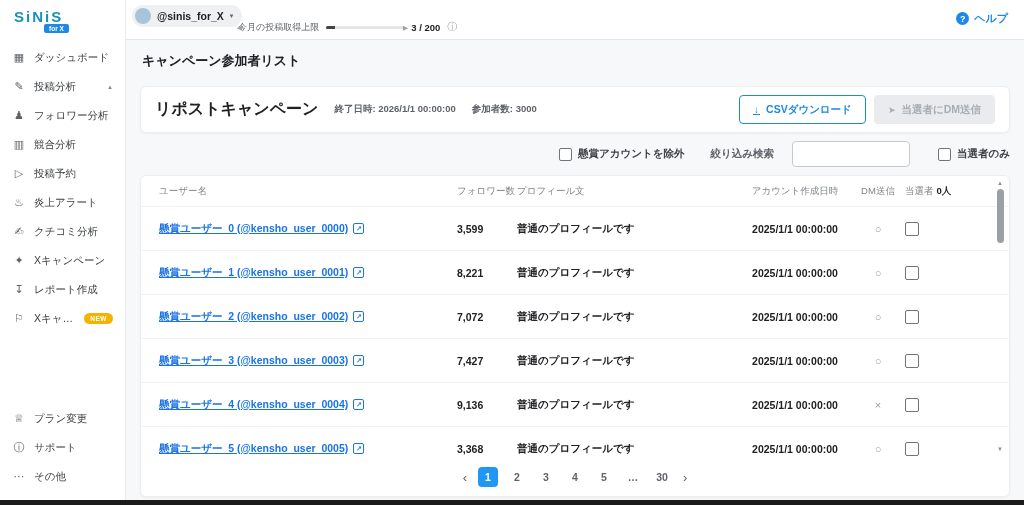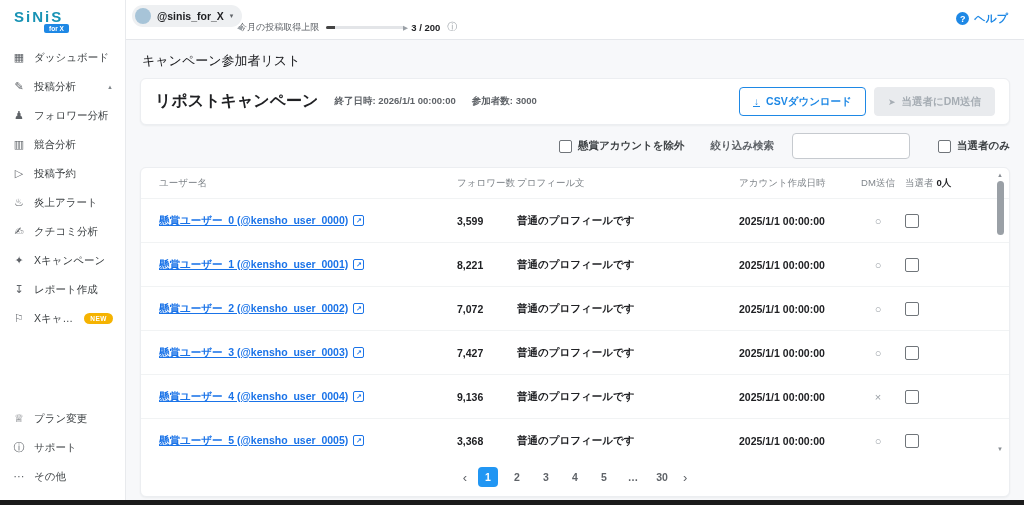--- a/index.html
+++ b/index.html
@@ -32,21 +32,21 @@
   .pfill{position:absolute;left:0;top:0;bottom:0;width:9px;background:#444}
   .limit-val{font-size:9.5px;font-weight:700;color:#202124}
   .info-ic{font-size:10px;color:#9aa0a6;cursor:pointer}
   .car-left{position:absolute;left:111px;top:24px;font-size:6.5px;color:#9aa0a6;cursor:pointer}
   .car-right{position:absolute;left:277px;top:24px;font-size:6.5px;color:#9aa0a6;cursor:pointer}
   .help{position:absolute;right:16px;top:11px;display:flex;align-items:center;gap:5px;color:#1e88e5;font-size:11px;font-weight:600;cursor:pointer}
   .help-ic{width:13px;height:13px;border-radius:50%;background:#1e88e5;color:#fff;font-size:9px;font-weight:700;display:flex;align-items:center;justify-content:center}
 
   
   .content{flex:1;min-height:0;background:#f7f8fa;padding:10px 14px 8px;display:flex;flex-direction:column}
-  .page-title{font-size:13px;font-weight:400;color:#202124;margin:2px 2px 8px}
+  .page-title{font-size:13px;font-weight:700;color:#202124;margin:2px 2px 16px}
   .card{background:#fff;border:1px solid #eceef1;border-radius:6px;box-shadow:0 1px 2px rgba(20,30,40,.05)}
   .campaign-card{flex:0 0 auto;display:flex;align-items:center;justify-content:space-between;padding:8px 14px}
   .camp-left{display:flex;align-items:center;gap:16px}
   .camp-name{font-size:16px;font-weight:700;color:#202124}
   .camp-meta{font-size:9.5px;font-weight:600;color:#5f6368}
   .camp-actions{display:flex;align-items:center;gap:8px}
   .btn{display:flex;align-items:center;gap:6px;height:29px;padding:0 13px;border-radius:4px;font-size:10.5px;font-weight:700;cursor:pointer;font-family:inherit}
   .btn-csv{background:#fff;border:1px solid #1e88e5;color:#1e88e5}
   .btn-dm{background:#e9ebee;border:1px solid #e9ebee;color:#a6adb4;cursor:default}
   .dl-ic{border-bottom:1.5px solid currentColor;line-height:9px;font-size:10px;padding:0 1px}
@@ -61,21 +61,21 @@
 
   
   .table-card{flex:1;min-height:0;display:flex;flex-direction:column;position:relative}
   .thead,.trow{display:flex;align-items:center;padding:0 34px 0 18px}
   .thead{height:30px;flex:0 0 30px;font-size:9.5px;color:#80868b}
   .tbody{flex:1;min-height:0;overflow:hidden}
   .trow{height:44px;border-top:1px solid #f1f3f4;font-size:10.5px;font-weight:700;color:#202124}
   .c-user{flex:0 0 298px;display:flex;align-items:center;gap:5px;min-width:0}
   .c-fol{flex:0 0 60px}
   .c-prof{flex:1;min-width:0}
-  .c-created{flex:0 0 112px;text-align:left}
+  .c-created{flex:0 0 112px;text-align:center}
   .c-dm{flex:0 0 54px;text-align:center}
   .c-win{flex:0 0 70px;}
   .c-win b{color:#202124;font-weight:700;margin-left:3px}
   .user-link{color:#1a73e8;text-decoration:underline;cursor:pointer;white-space:nowrap;overflow:hidden;text-overflow:ellipsis}
   .ext{flex:0 0 11px;width:11px;height:11px;border:1.2px solid #1a73e8;border-radius:2px;color:#1a73e8;font-size:7px;line-height:9px;display:inline-flex;align-items:center;justify-content:center;cursor:pointer}
   .dm-status{color:#9aa0a6;font-weight:400;font-size:11px}
   .row-check{display:inline-block;width:14px;height:14px;border:1.5px solid #70757a;border-radius:2px;background:#fff;cursor:pointer;vertical-align:middle}
   .vscroll{position:absolute;top:4px;right:3px;bottom:44px;width:12px;display:flex;flex-direction:column;align-items:center;color:#8a8f95;font-size:6px;cursor:pointer}
   .vthumb{width:7px;height:54px;background:#9aa0a6;border-radius:4px;margin-top:3px}
   .vspacer{flex:1}

